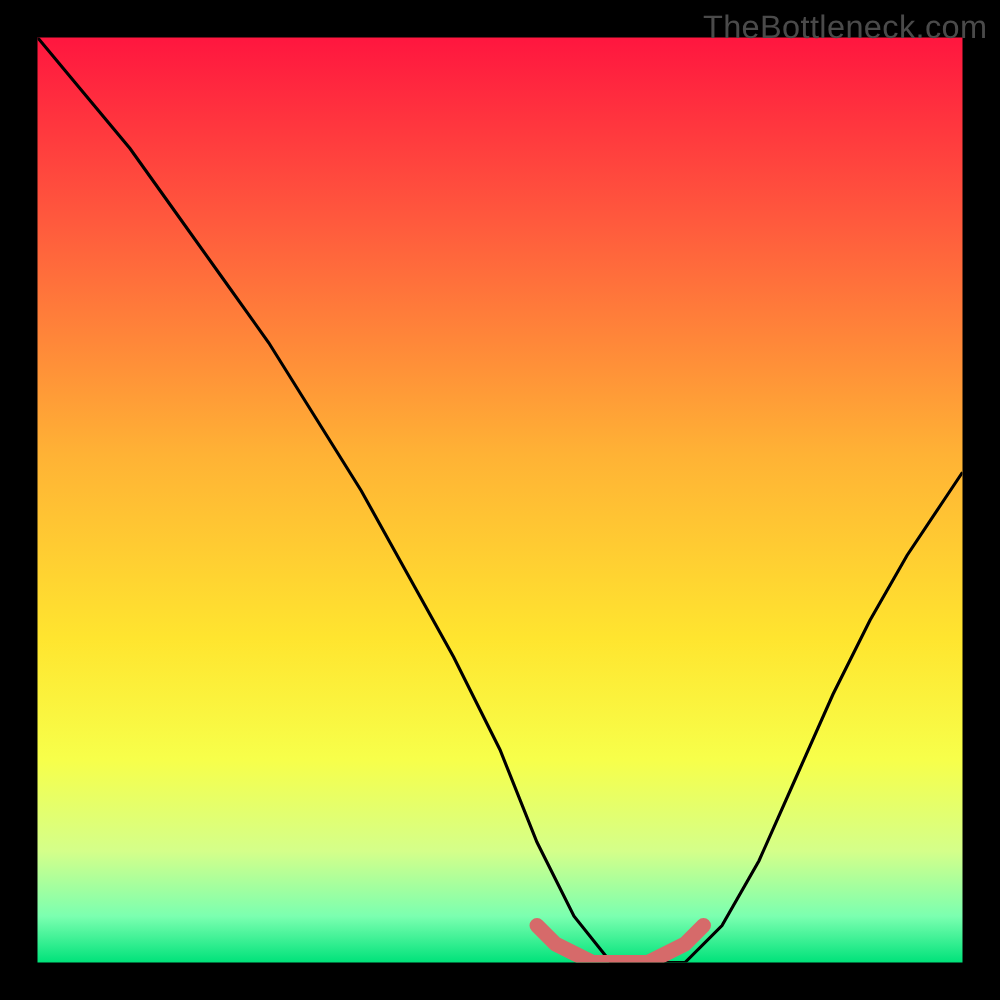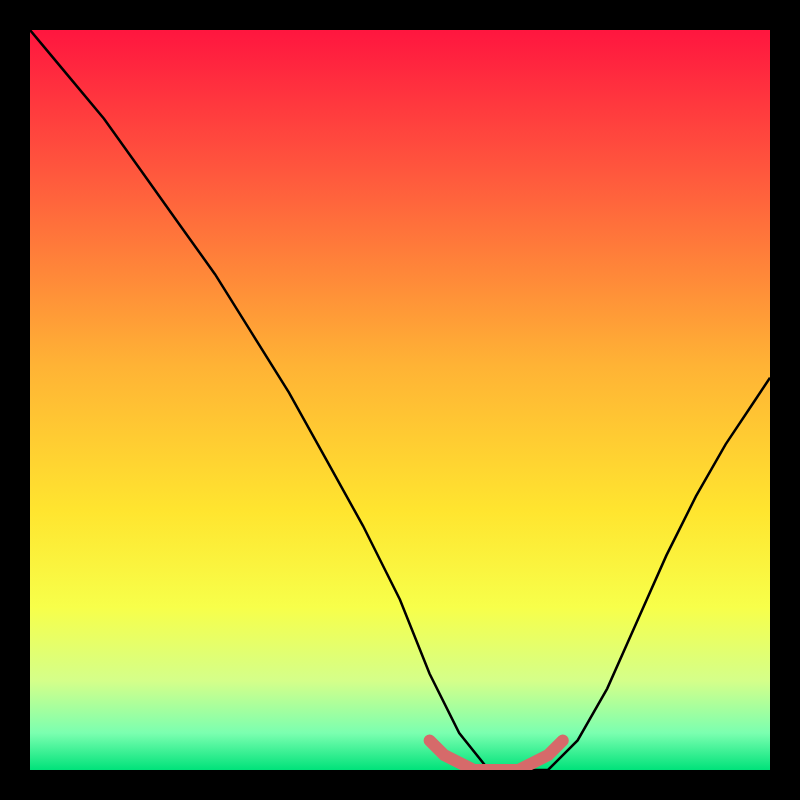--- a/index.html
+++ b/index.html
@@ -38,14 +38,15 @@
   </defs>
 
   <rect x="0" y="0" width="800" height="800" fill="#000"></rect>
   <rect x="30" y="30" width="740" height="740" fill="url(#bg)"></rect>
 
   <polyline fill="none" stroke="#000" stroke-width="2.5" clip-path="url(#plot-clip)" points="30.0,30.0 67.0,74.4 104.0,118.8 141.0,170.6 178.0,222.4 215.0,274.2 252.0,333.4 289.0,392.6 326.0,459.2 363.0,525.8 400.0,599.8 429.6,673.8 459.2,733.0 488.8,770.0 518.4,770.0 548.0,770.0 577.6,740.4 607.2,688.6 636.8,622.0 666.4,555.4 696.0,496.2 725.6,444.4 755.2,400.0 770.0,377.8"></polyline>
 
   <polyline fill="none" stroke="#d66a6a" stroke-width="12" stroke-linecap="round" stroke-linejoin="round" clip-path="url(#plot-clip)" points="429.6,740.4 444.4,755.2 459.2,762.6 474.0,770.0 488.8,770.0 503.6,770.0 518.4,770.0 533.2,762.6 548.0,755.2 562.8,740.4"></polyline>
 </svg>
 
+<div class="watermark">TheBottleneck.com</div>
 
 </div>
 
 </body></html>

